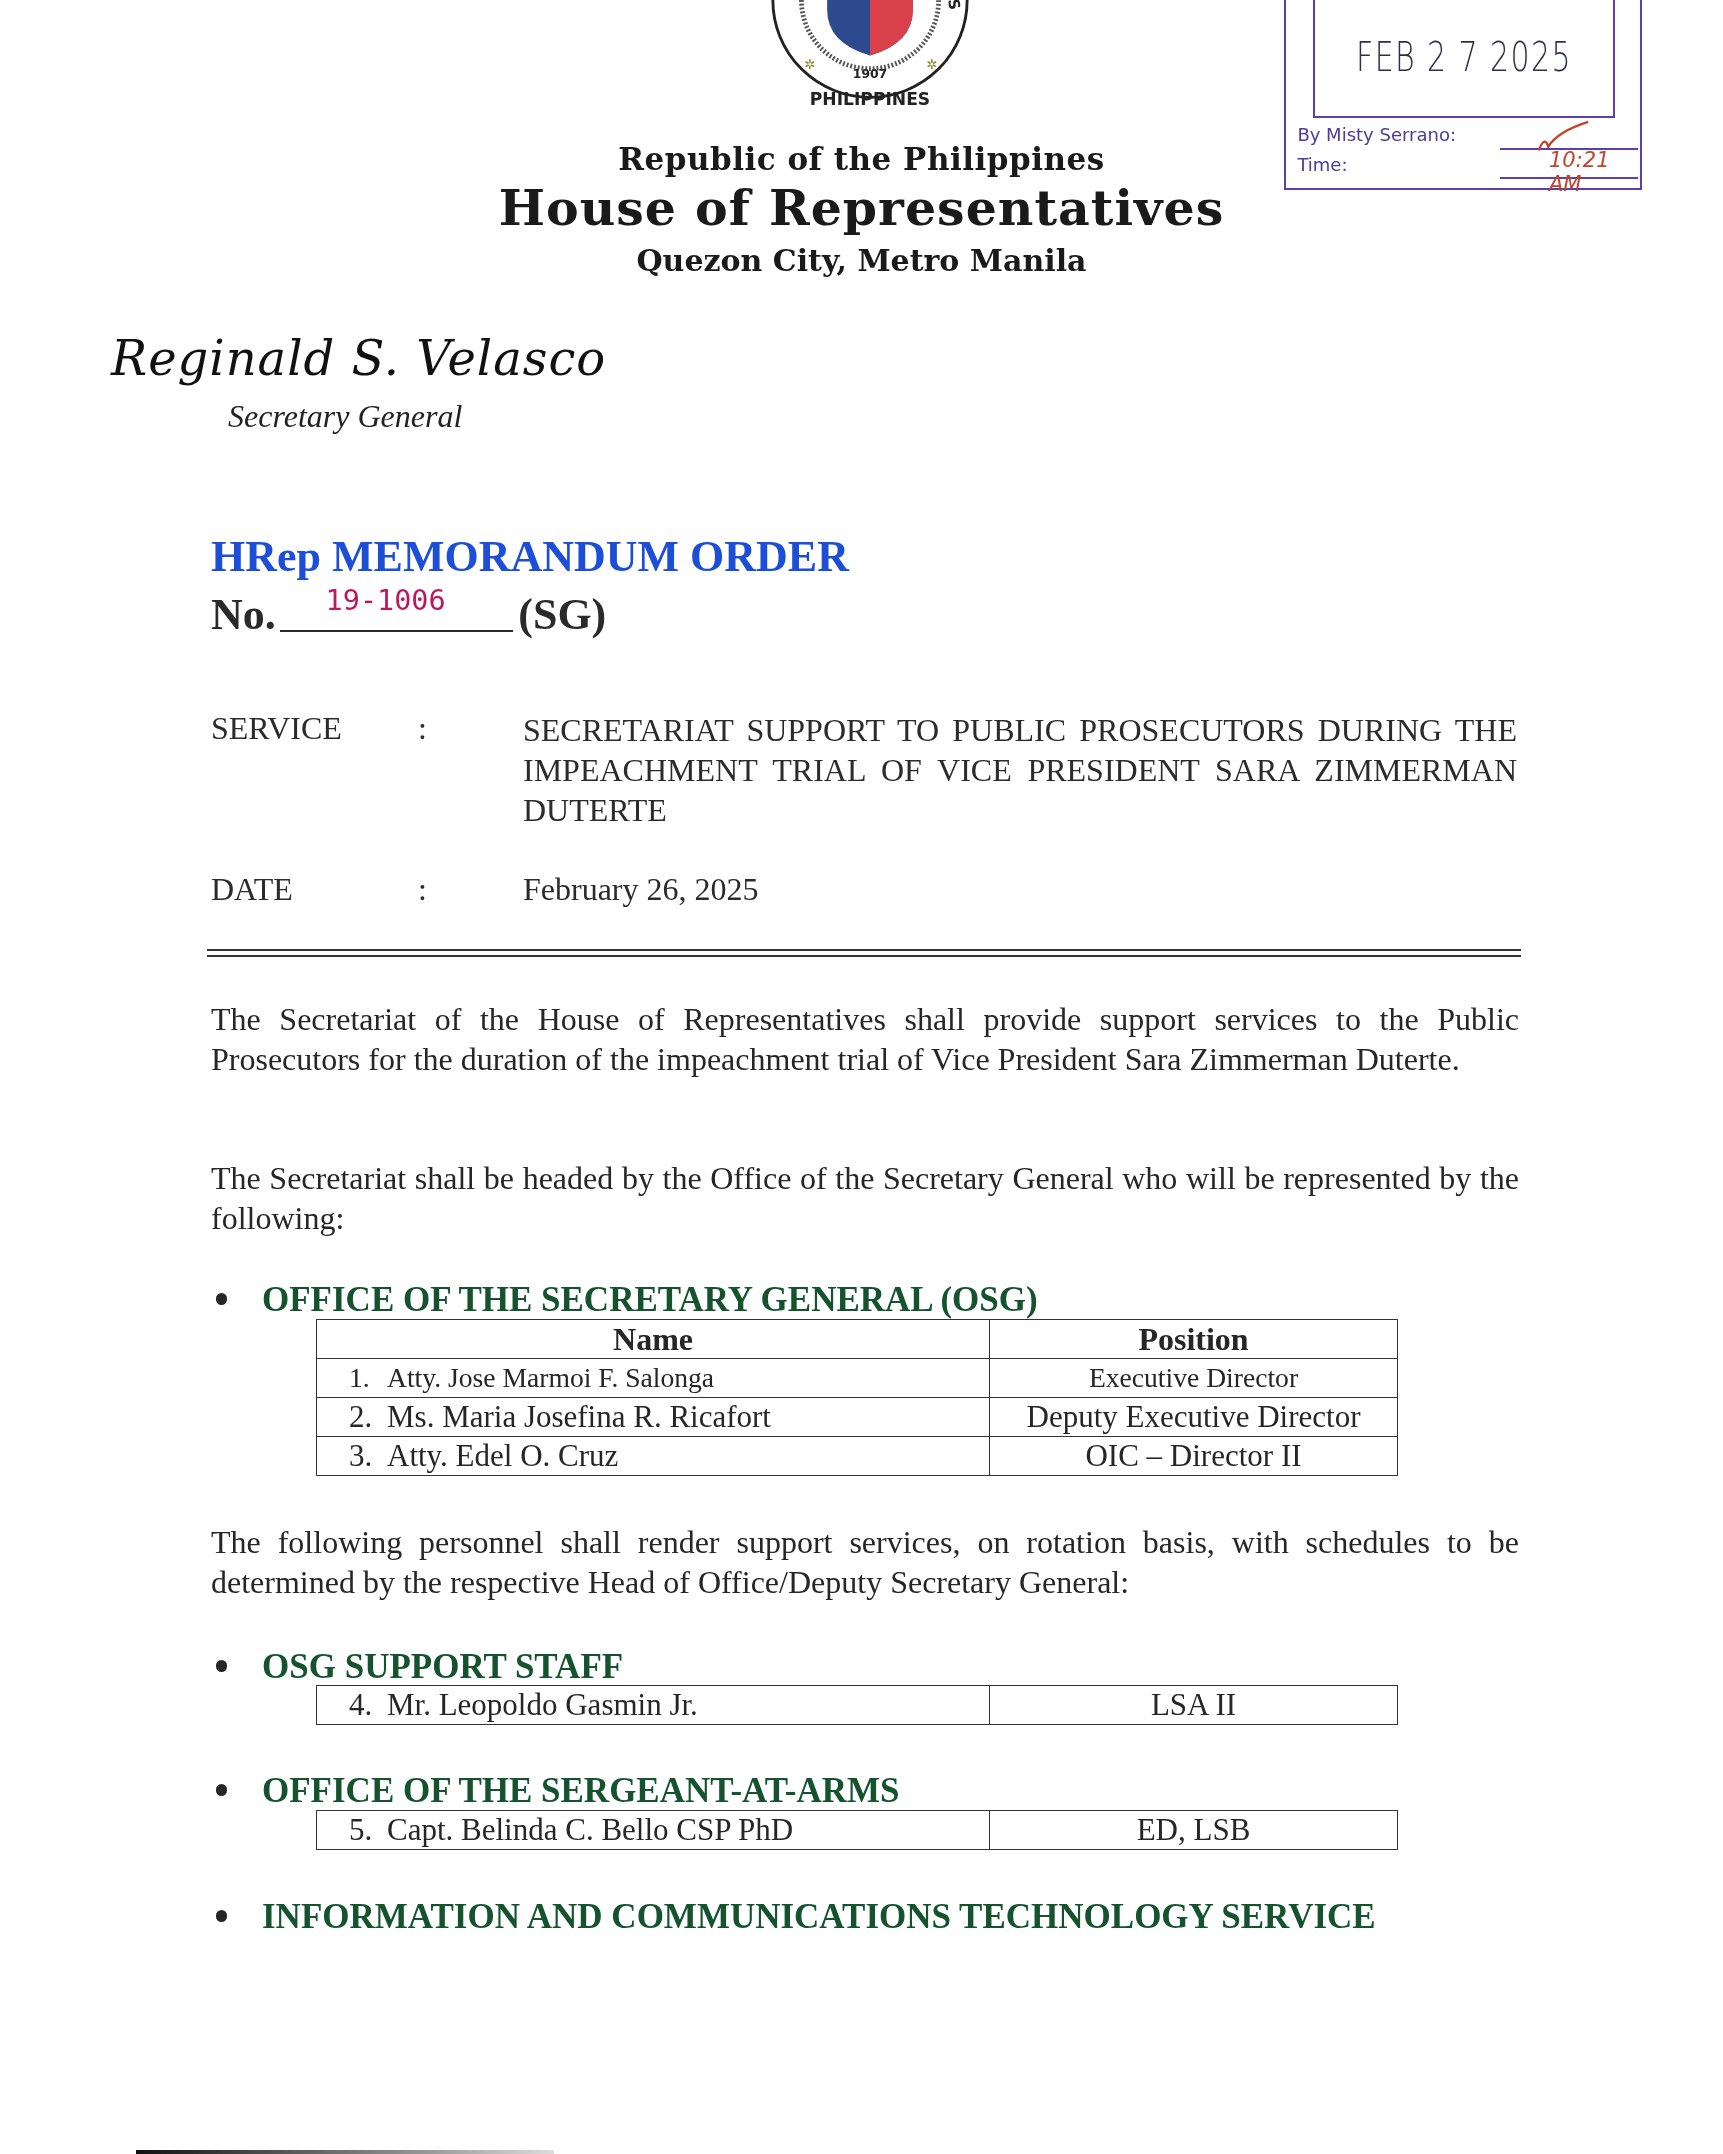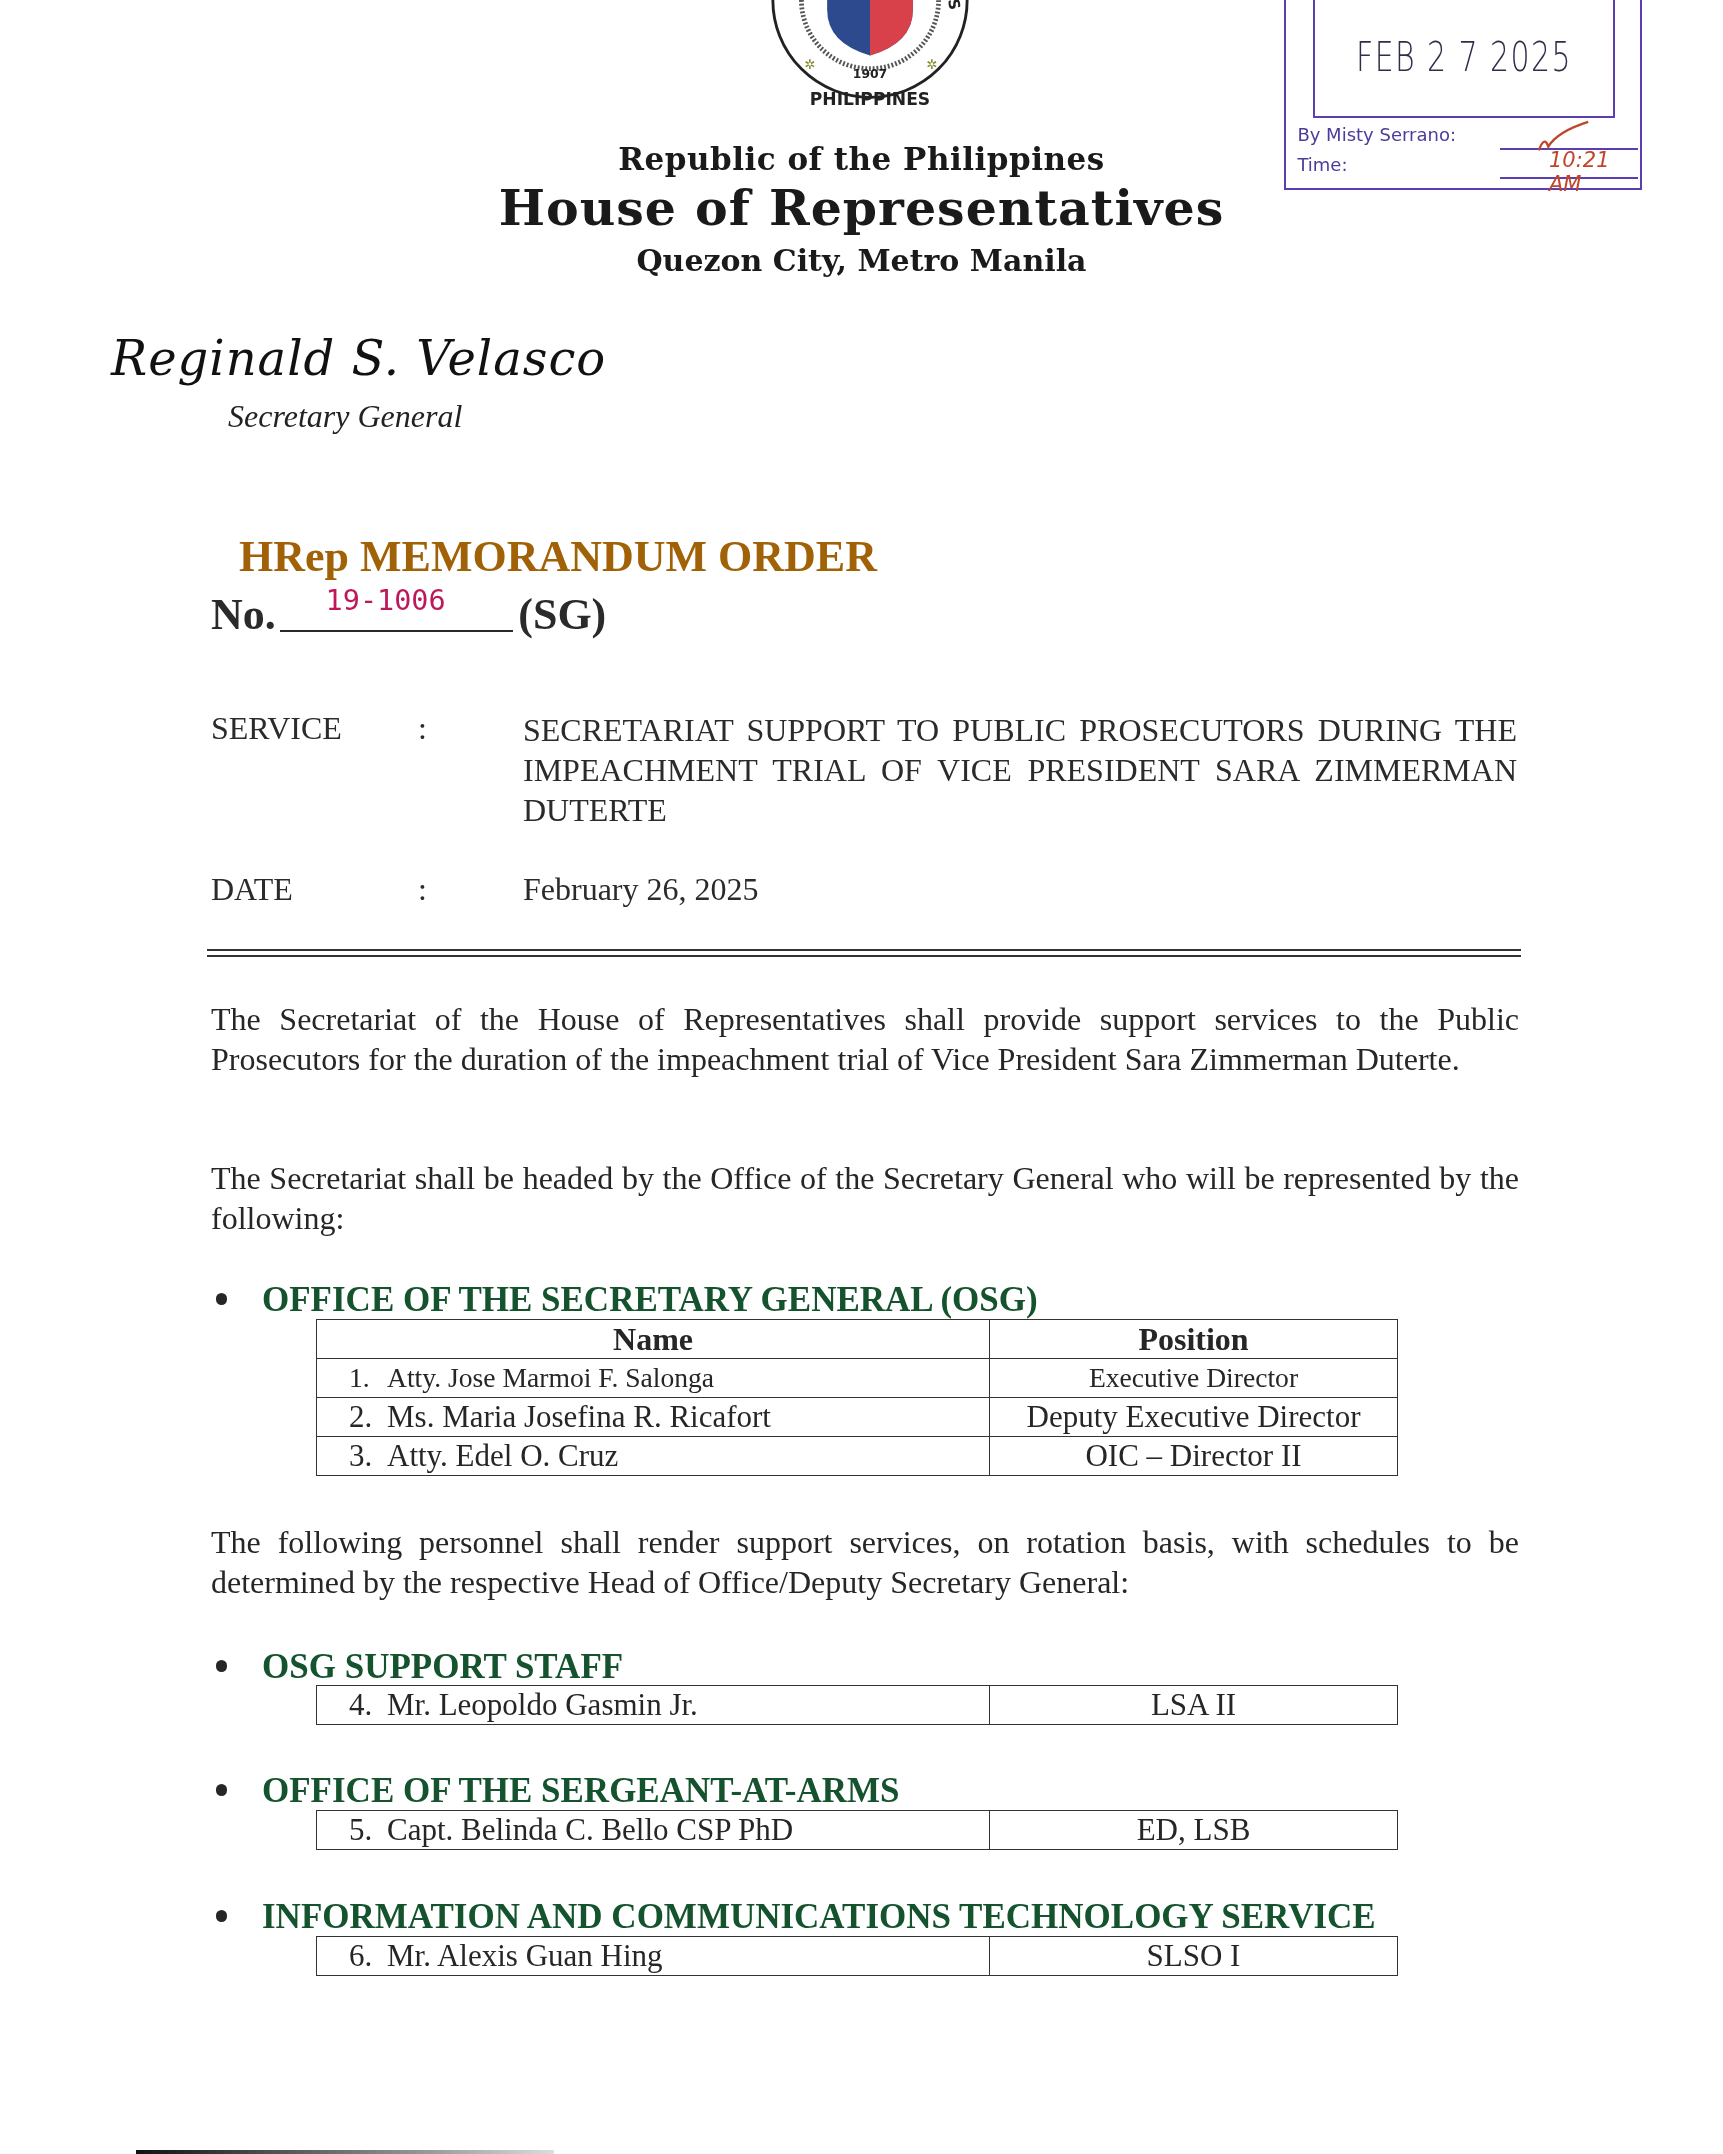--- a/index.html
+++ b/index.html
@@ -26,21 +26,21 @@
   #stamp-time { position: absolute; left: 11.4px; top: 158px; font-family: "DejaVu Sans", sans-serif; font-size: 18px; color: #4a3c9a; }
   .stamp-line { position: absolute; height: 1.9px; background: #5b3fb0; left: 214px; width: 138px; }
   #stamp-time-value { position: absolute; left: 263px; top: 152px; font-family: "DejaVu Sans", sans-serif; font-style: italic; font-size: 21px; color: #c0452a; }
   #stamp-tick { position: absolute; left: 249px; top: 122px; width: 57px; height: 38px; }
 
   
   #sg-name { left: 111px; top: 330px; font-family: "DejaVu Serif", serif; font-style: italic; font-size: 48px; color: #111; letter-spacing: 1px; }
   #sg-title { left: 228px; top: 398px; font-style: italic; font-size: 32px; color: #222; }
 
   
-  #memo-title { left: 211px; top: 531px; font-size: 44px; font-weight: bold; color: #a16207; margin-left: 28px; }
+  #memo-title { left: 211px; top: 531px; font-size: 44px; font-weight: bold; color: #1d4ed8; }
   #memo-no-row { left: 211px; top: 582px; font-size: 44px; font-weight: bold; color: #2a2a2a; display: flex; align-items: flex-end; }
   #memo-no-line { display: inline-block; width: 233px; border-bottom: 2.9px solid #2a2a2a; height: 48px; position: relative; margin: 0 5.7px 7.6px 3.8px; }
   #memo-no-value { position: absolute; left: 46px; top: 1.9px; font-family: "DejaVu Sans Mono", monospace; font-weight: normal; font-size: 28.5px; color: #be185d; }
 
   
   .field-label { left: 211px; font-size: 32px; color: #2b2b2b; }
   .field-colon { left: 418px; font-size: 32px; color: #2b2b2b; }
   #subject-label { top: 710px; }
   #subject-colon { top: 710px; }
   #subject-value { left: 523px; top: 710px; width: 994px; font-size: 32px; line-height: 40px; text-align: justify; color: #2b2b2b; }
@@ -195,21 +195,17 @@
   </tr>
 </tbody>
   </table>
 
 <div id="sec4-head" class="abs section-head">
   <span class="bullet"></span>
   <span>INFORMATION AND COMMUNICATIONS TECHNOLOGY SERVICE</span>
 </div>
 <table id="sec4-table" class="staff-table">
   <tbody>
-      <tr>
-    <td class="c-name"><span class="num">6.</span><span>Mr. Alexis Guan Hing</span></td>
-    <td class="c-pos">SLSO I</td>
-  </tr>
 </tbody>
   </table>
 
 <div id="footer-rule" class="abs"></div>
 
 
 </body></html>

